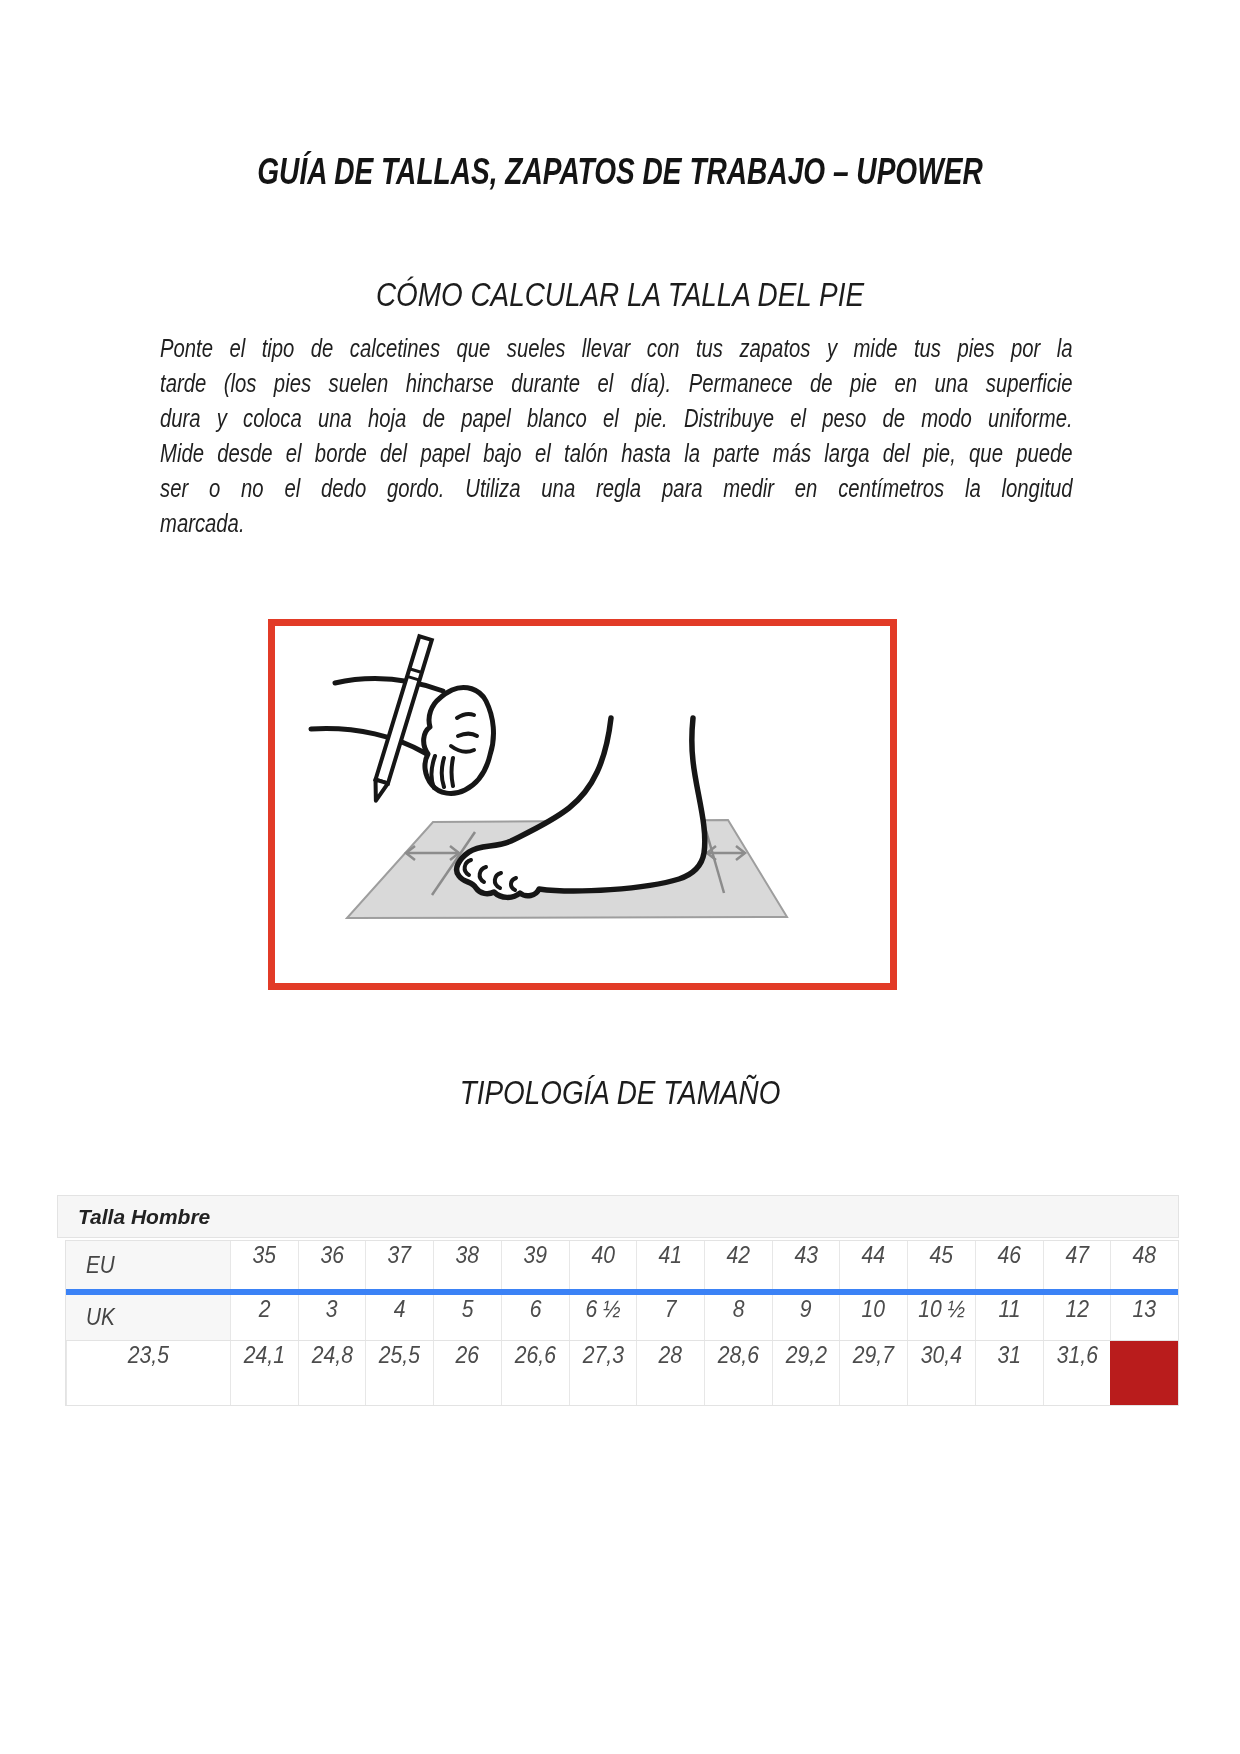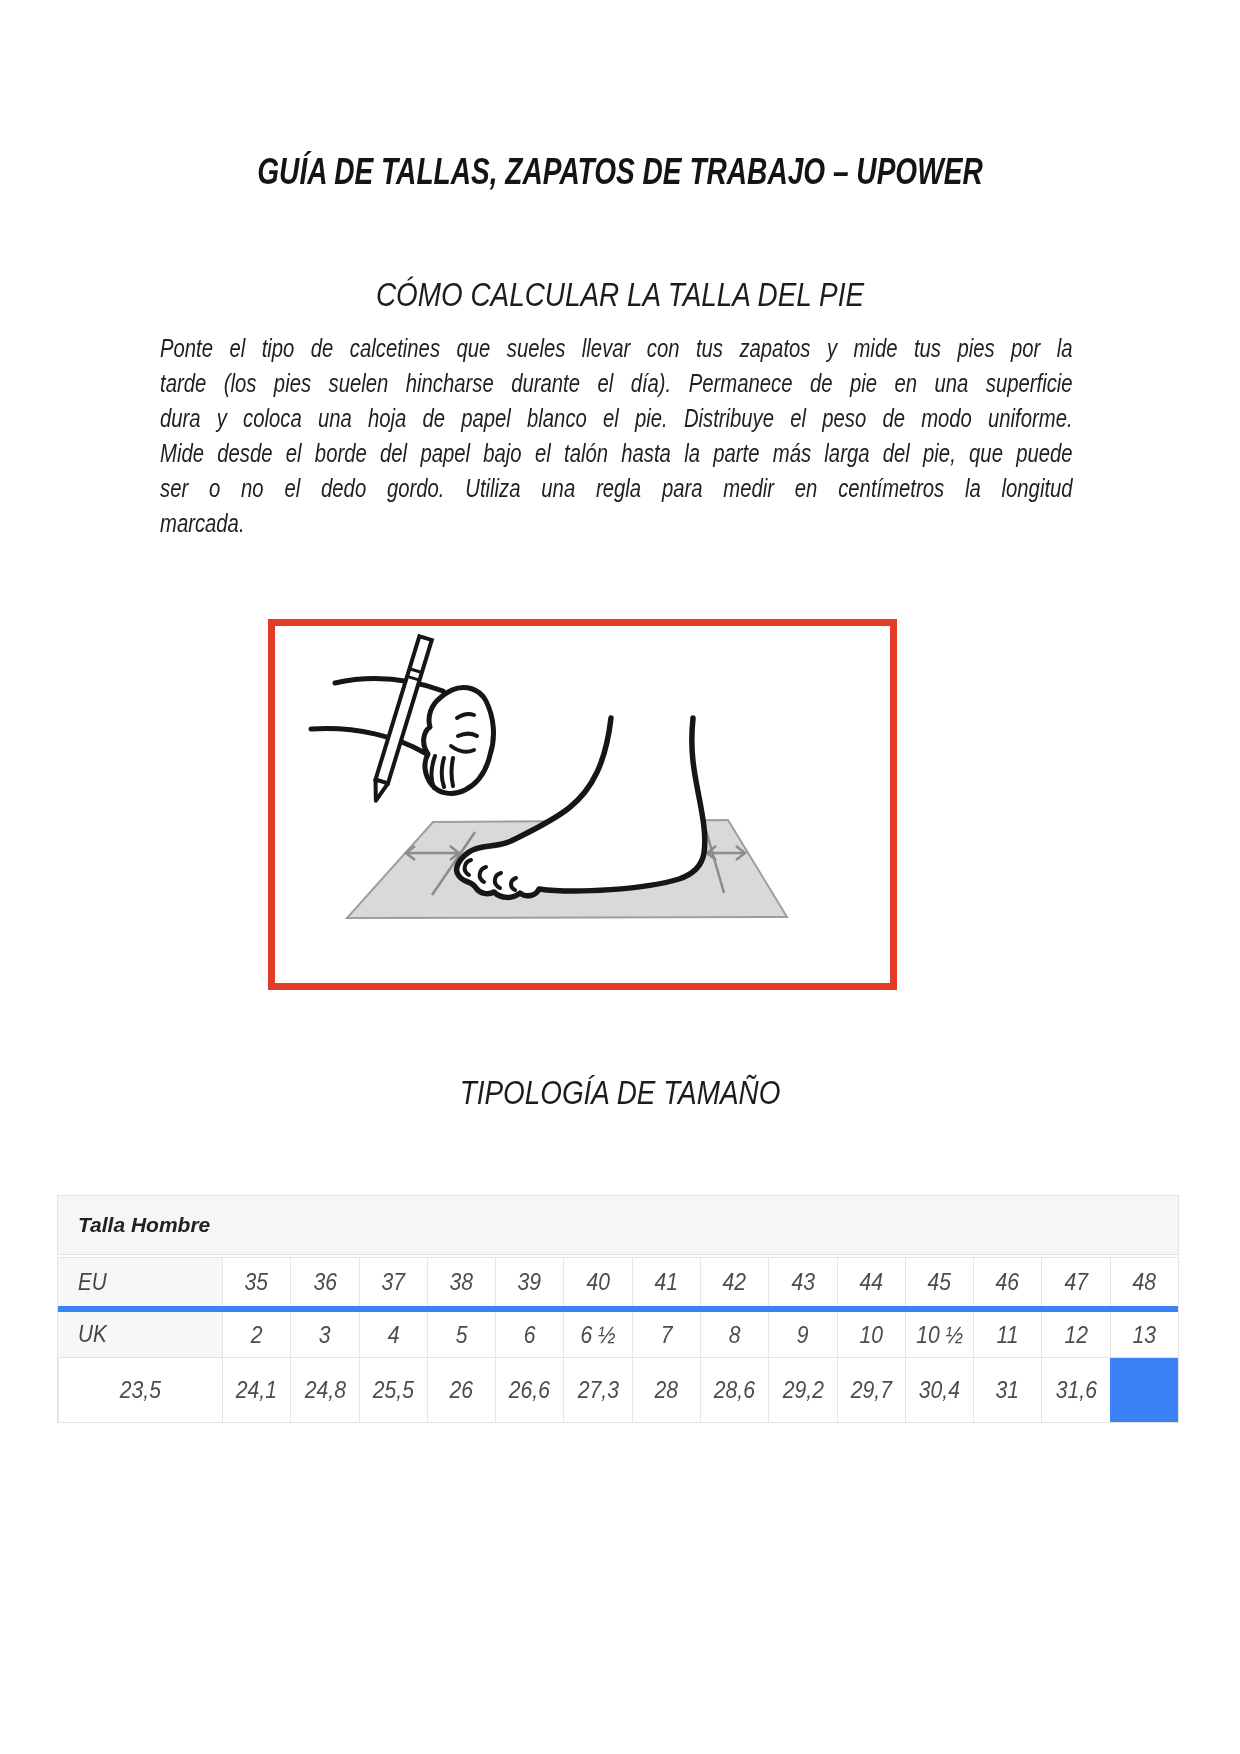--- a/index.html
+++ b/index.html
@@ -61,35 +61,36 @@
   }
   .figure-frame svg { display: block; }
 
   .size-table {
     position: absolute;
     left: 57px; top: 1195px;
     width: 1122px;
   }
   .tbl-header {
     box-sizing: border-box;
-    height: 60px;
+    height: 43px;
     background: #f6f6f6;
     border: 1px solid #e3e3e3;
     display: flex;
     align-items: center;
     padding-left: 20px;
     font-size: 21px;
     font-weight: 700;
     color: #222222;
     margin-bottom: 2px;
   }
   .tbl-body {
     box-sizing: border-box;
     border: 1px solid #e3e3e3;
-    background: #3b82f6;
+    background: #b91c1c;
+    margin-left: 8px;
   }
   .trow {
     display: grid;
     grid-template-columns: 164px repeat(14, 1fr);
   }
   .trow.r-eu { height: 48px; }
   .trow.r-uk { height: 45px; border-top: 6px solid #3b82f6; }
   .trow.r-cm { height: 64px; border-top: 1px solid #e3e3e3; }
   .lblcell {
     background: #f7f7f7;
@@ -110,21 +111,20 @@
   .lblcell .sublbl {
     font-size: 16px;
     color: #8f8f8f;
     margin-top: 3px;
     transform: scaleX(0.9);
     transform-origin: 0 50%;
     white-space: nowrap;
   }
   .vcell {
     display: flex;
-    align-items: center;
     justify-content: center;
     border-left: 1px solid #e7e7e7;
     background: #ffffff;
   }
   .vcell span {
     font-size: 24px;
     color: #4c4c4c;
     transform: scaleX(0.88);
     transform-origin: 50% 50%;
     white-space: nowrap;

